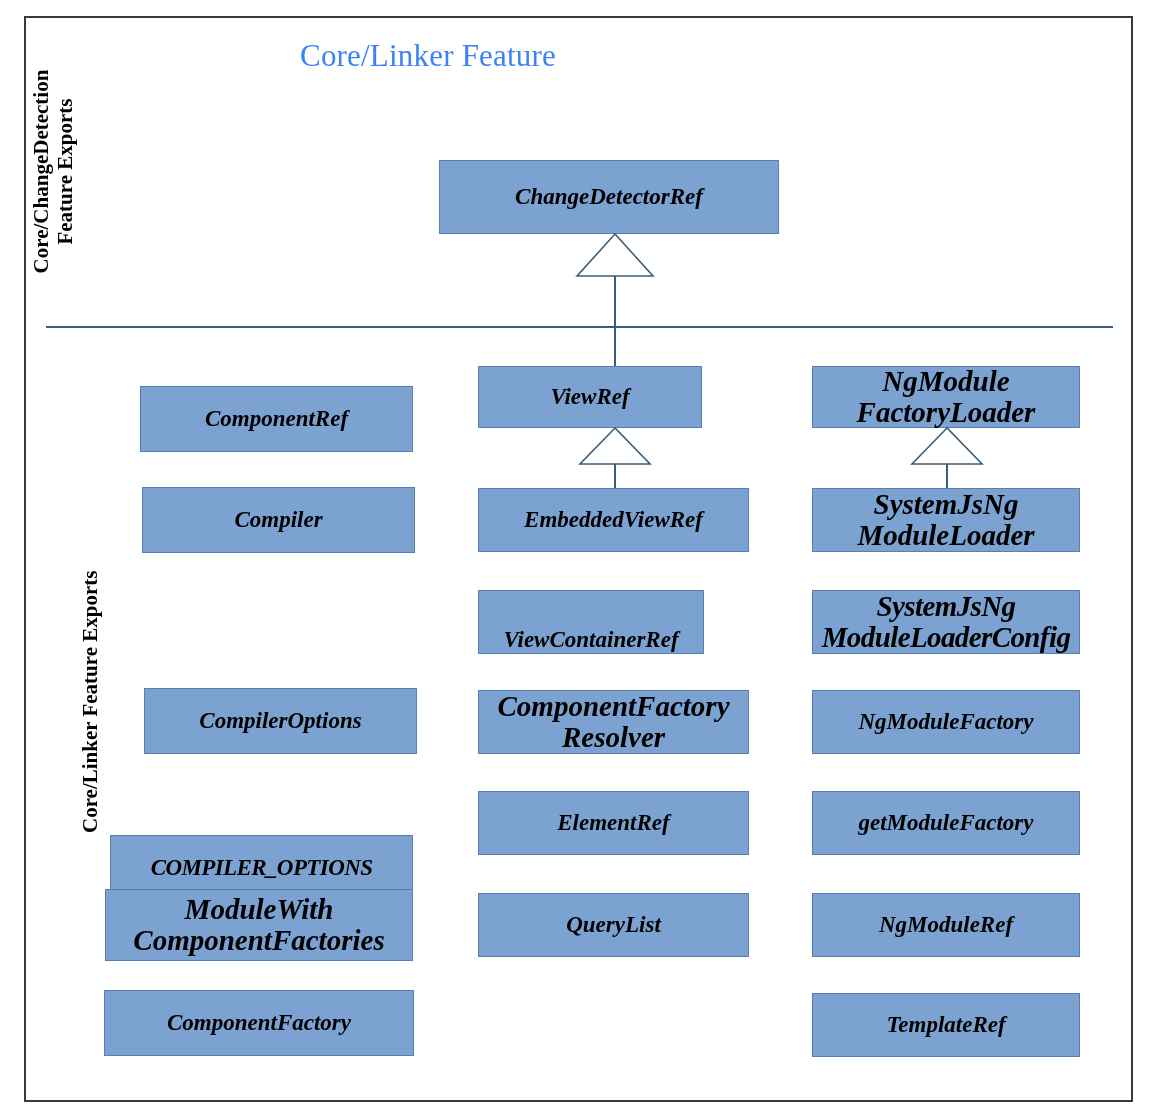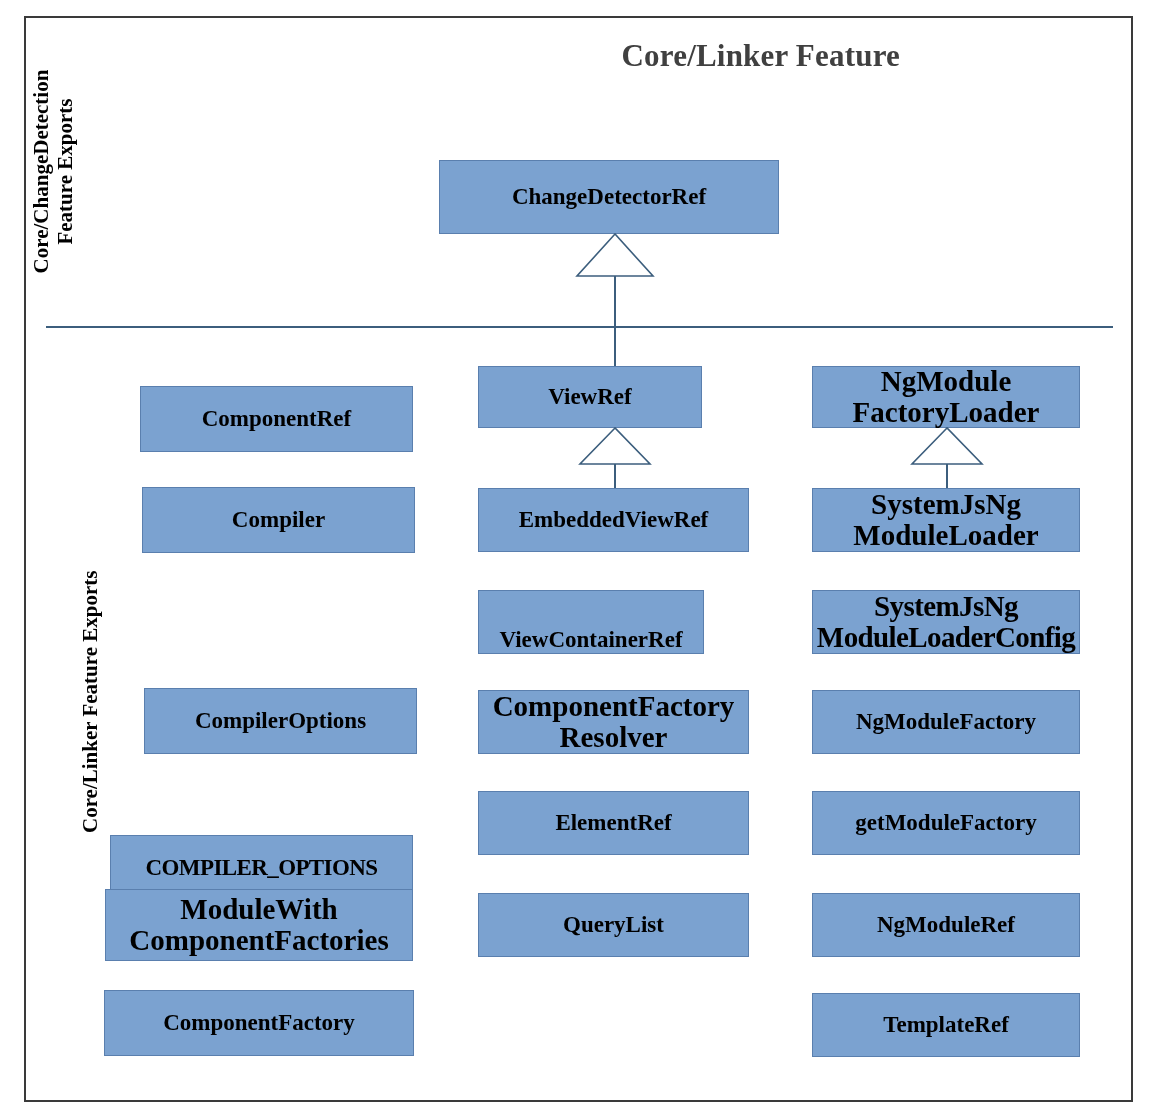--- a/index.html
+++ b/index.html
@@ -36,24 +36,24 @@
     width: 1067px;
     height: 0;
     border-top: 2px solid #3c5e7d;
   }
   
   .diagram-title {
     position: absolute;
     left: 300px;
     top: 38px;
     width: 600px;
-    text-align: right;
+    text-align: left;
     font-size: 31px;
-    font-weight: bold;
-    color: #404040;
+    font-weight: normal;
+    color: #3b82f6;
     letter-spacing: 0.2px;
   }
   
   .lane-label {
     position: absolute;
     font-weight: bold;
     color: #000000;
     text-align: center;
     line-height: 1.12;
     white-space: pre-line;
@@ -89,20 +89,21 @@
     line-height: 1.07;
     white-space: pre-line;
     overflow: visible;
   }
   .node.two-line { font-size: 29px; }
   .node.tight { letter-spacing: -0.6px; }
   .node-label {
     display: block;
     width: 112%;
     white-space: pre-line;
+    font-style: italic;
   }
   
   .connector {
     position: absolute;
   }
   .connector svg { display: block; overflow: visible; }
 </style>
 </head>
 <body>
 

